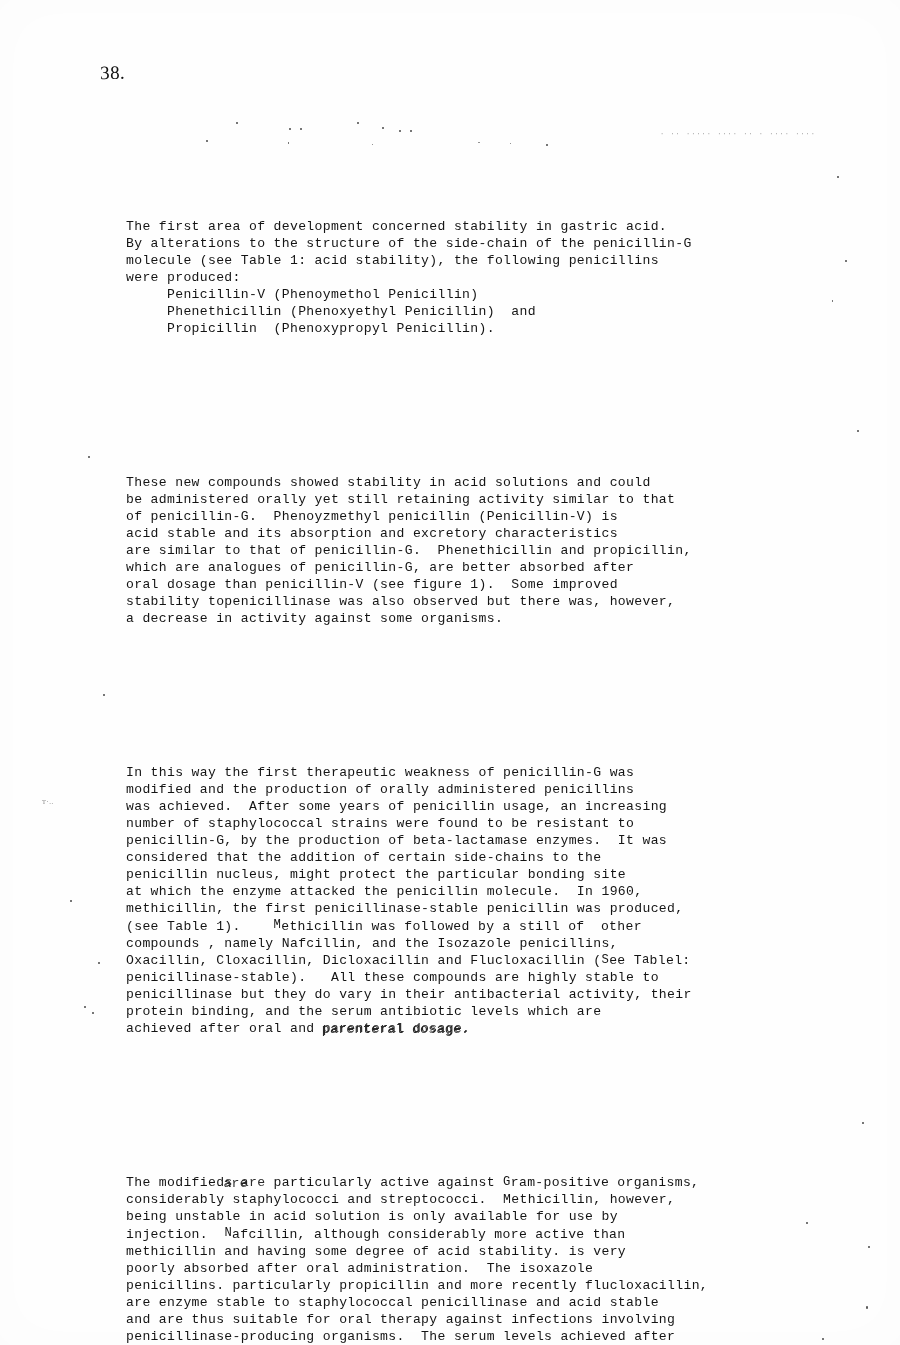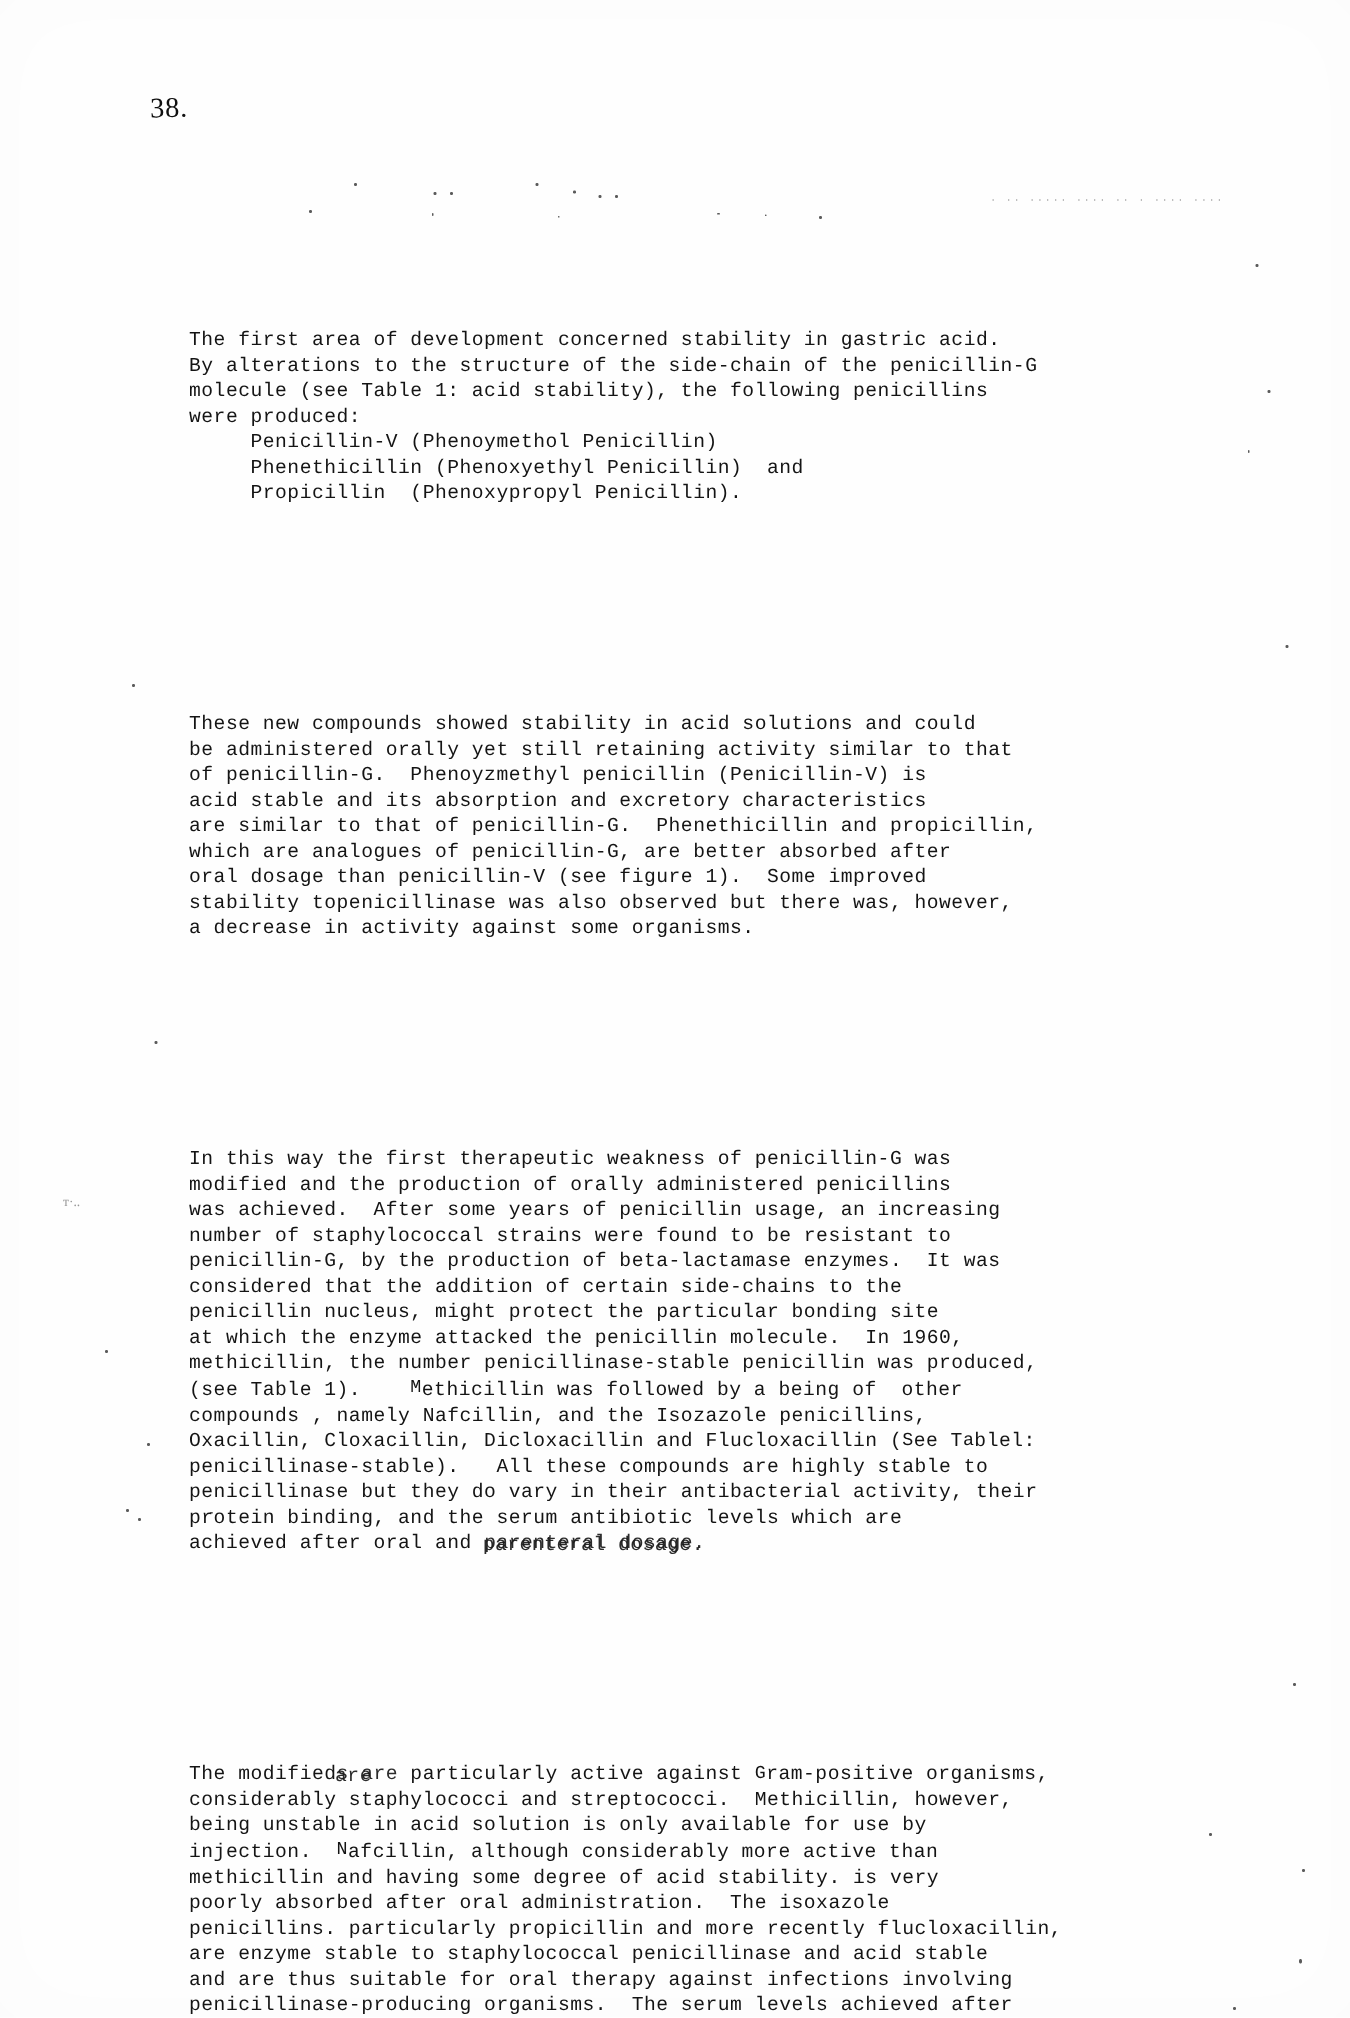--- a/index.html
+++ b/index.html
@@ -180,22 +180,22 @@
 
     
     <div class="para"><span>In this way the first therapeutic weakness of penicillin-G was</span>
 <span>modified and the production of orally administered penicillins</span>
 <span>was achieved.  After some years of penicillin usage, an increasing</span>
 <span>number of staphylococcal strains were found to be resistant to</span>
 <span>penicillin-G, by the production of beta-lactamase enzymes.  It was</span>
 <span>considered that the addition of certain side-chains to the</span>
 <span>penicillin nucleus, might protect the particular bonding site</span>
 <span>at which the enzyme attacked the penicillin molecule.  In 1960,</span>
-<span>methicillin, the number penicillinase-stable penicillin was produced,</span>
-<span><span>(see Table 1).    </span><span class="raised">M</span><span>ethicillin was followed by a being of  other</span></span>
+<span>methicillin, the first penicillinase-stable penicillin was produced,</span>
+<span><span>(see Table 1).    </span><span class="raised">M</span><span>ethicillin was followed by a still of  other</span></span>
 <span>compounds , namely Nafcillin, and the Isozazole penicillins,</span>
 <span><span>Oxacillin, Cloxacillin, Dicloxacillin and Flucloxacillin (</span><span class="raised">S</span><span>ee T</span><span class="raised">a</span><span>blel:</span></span>
 <span>penicillinase-stable).   All these compounds are highly stable to</span>
 <span>penicillinase but they do vary in their antibacterial activity, their</span>
 <span>protein binding, and the serum antibiotic levels which are</span>
 <span><span>achieved after oral and </span><span class="overstrike"><span class="under">parenteral dosage.</span><span class="over">parenteral dosage.</span></span></span></div>
 
     <span class="gap"></span>
 
     

